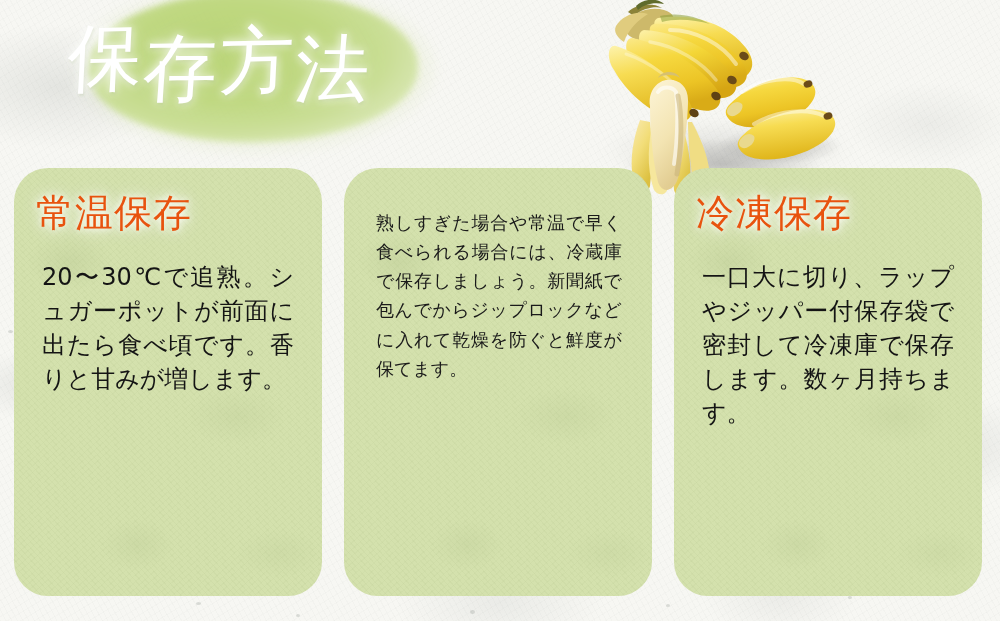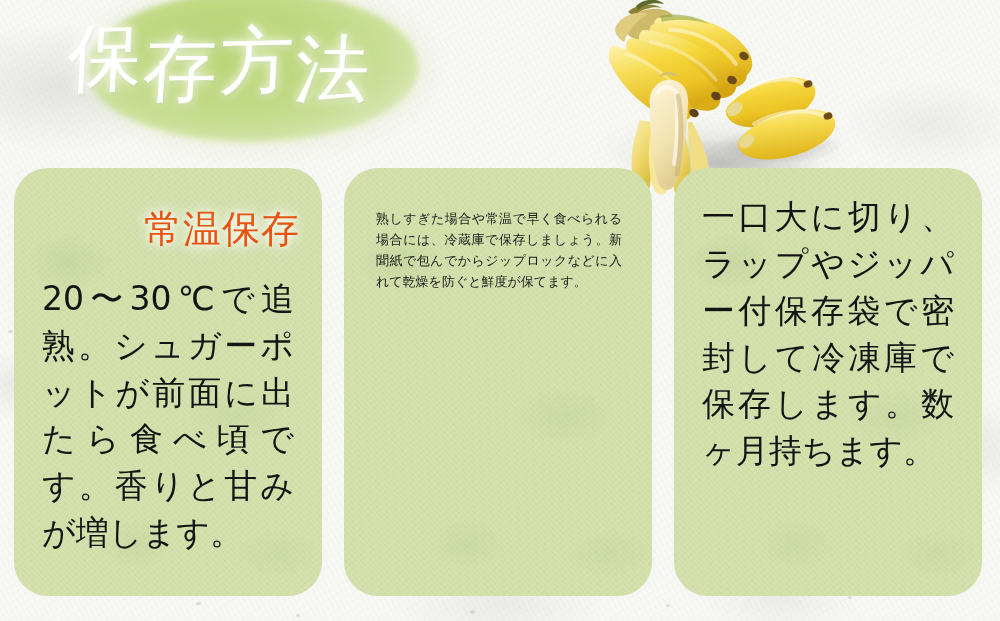--- a/index.html
+++ b/index.html
@@ -126,50 +126,50 @@
       radial-gradient(ellipse 50px 36px at 40% 88%, rgba(178,194,140,0.22), rgba(178,194,140,0) 72%),
       radial-gradient(ellipse 60px 34px at 86% 90%, rgba(178,194,140,0.18), rgba(178,194,140,0) 72%),
       repeating-linear-gradient(48deg, rgba(165,182,125,0.10) 0 1px, rgba(255,255,255,0) 1px 4px),
       repeating-linear-gradient(-42deg, rgba(165,182,125,0.08) 0 1px, rgba(255,255,255,0) 1px 5px);
     box-sizing: border-box;
     padding: 26px 22px 18px 22px;
     overflow: hidden;
   }
 
   .card-heading {
-    text-align: right;
+    text-align: left;
     font-family: "DejaVu Serif", "Liberation Serif", serif;
     font-size: 38px;
     line-height: 1.05;
     color: #e8530f;
     letter-spacing: 1px;
     font-weight: 400;
     text-shadow:
       0 0 6px rgba(255,255,255,0.95),
       0 0 13px rgba(255,255,255,0.85),
       0 0 22px rgba(255,255,255,0.6);
-    margin: 16px 0 26px 0;
+    margin: 0 0 26px 0;
     white-space: nowrap;
   }
 
   .card-body {
     font-family: "DejaVu Sans", "Liberation Sans", sans-serif;
-    font-size: 33px;
+    font-size: 24px;
     line-height: 1.42;
     color: #141414;
     text-align: justify;
     text-justify: inter-character;
     margin: 0;
     padding: 0 6px;
     letter-spacing: 0px;
   }
 
   .card-note {
     font-family: "DejaVu Sans", "Liberation Sans", sans-serif;
-    font-size: 13px;
+    font-size: 18px;
     line-height: 1.62;
     color: #1a1a1a;
     text-align: justify;
     text-justify: inter-character;
     margin: 14px 0 0 0;
     padding: 0 8px 0 10px;
   }
 
   
   .banana-shadow {
@@ -296,18 +296,19 @@
     <div class="card">
       <div class="card-heading">常温保存</div>
       <p class="card-body">20〜30℃で追熟。シュガーポットが前面に出たら食べ頃です。香りと甘みが増します。</p>
     </div>
 
     <div class="card">
       <p class="card-note">熟しすぎた場合や常温で早く食べられる場合には、冷蔵庫で保存しましょう。新聞紙で包んでからジップロックなどに入れて乾燥を防ぐと鮮度が保てます。</p>
     </div>
 
     <div class="card">
+      <div class="card-heading">冷凍保存</div>
       <p class="card-body">一口大に切り、ラップやジッパー付保存袋で密封して冷凍庫で保存します。数ヶ月持ちます。</p>
     </div>
 
   </div>
 
 </div>
 
 </body></html>

